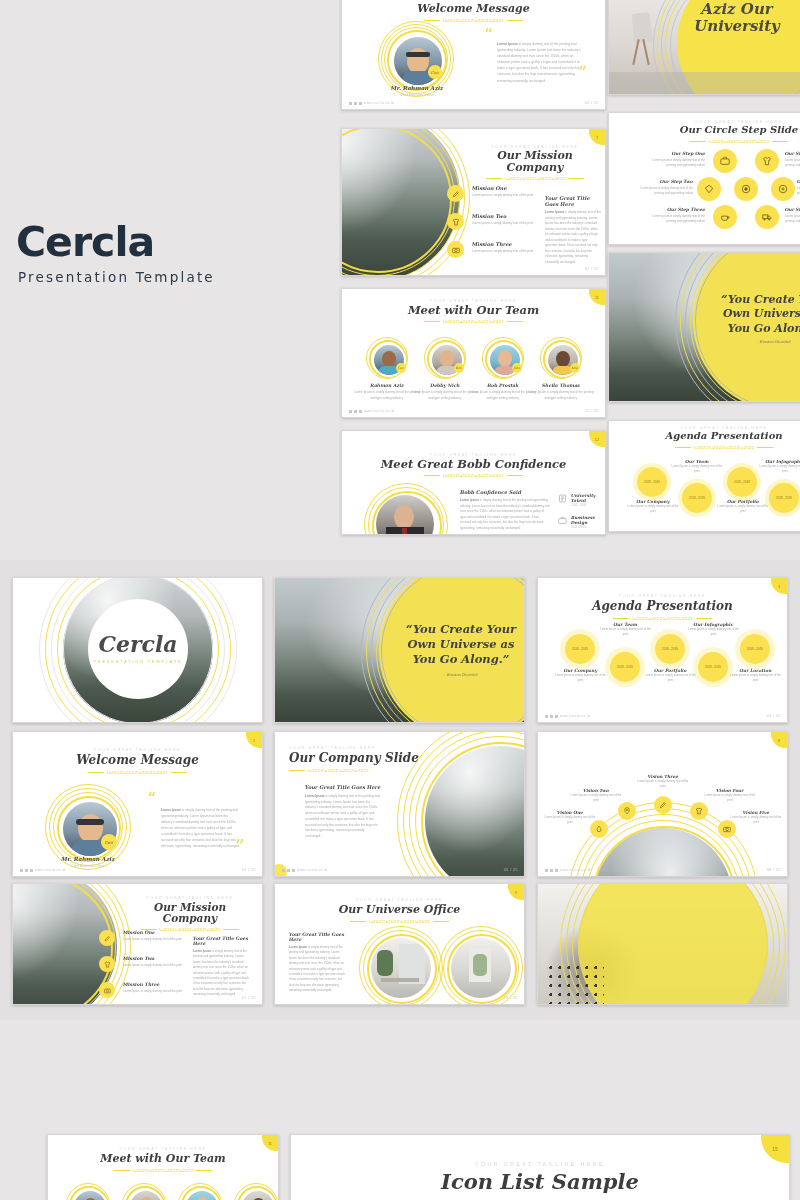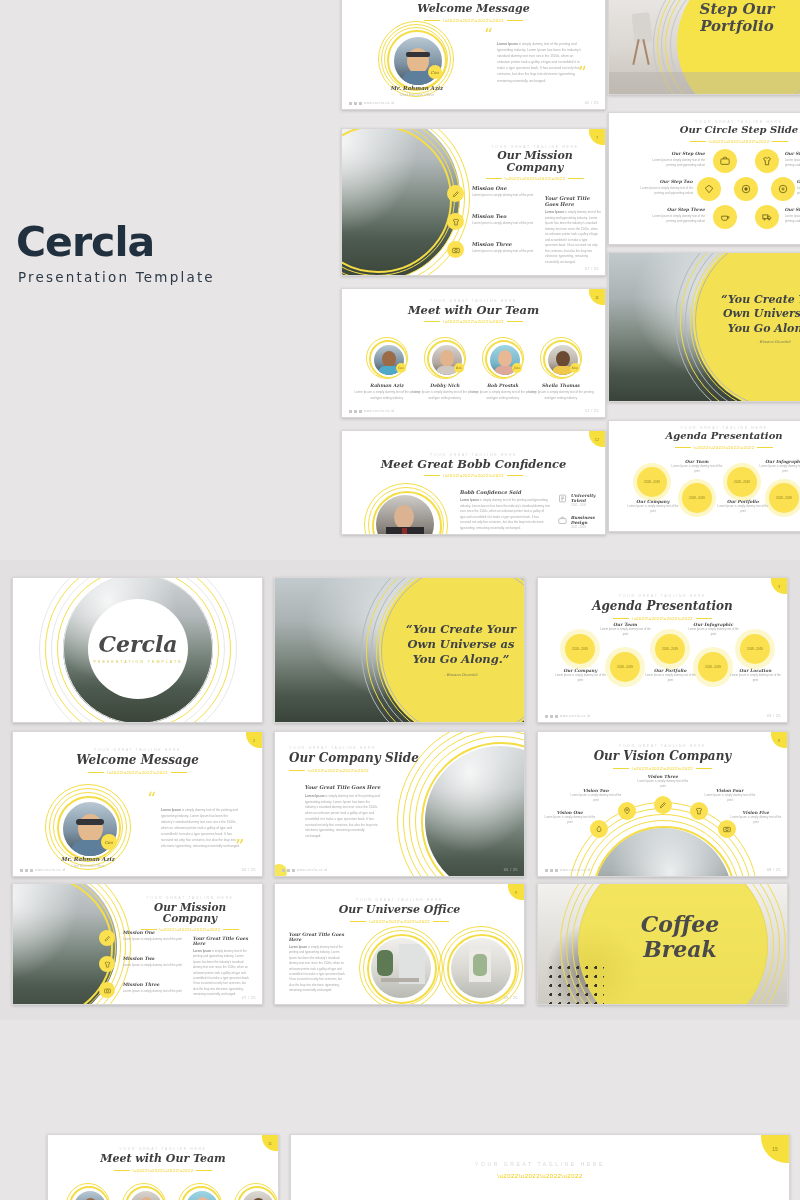--- a/index.html
+++ b/index.html
@@ -169,22 +169,22 @@
       <i style="left:4px;top:4px;width:170px;height:170px;border-color:#f0dc52;"></i>
       <i style="left:8px;top:8px;width:162px;height:162px;border-color:#c7c7c7;"></i>
       <i style="left:12px;top:12px;width:154px;height:154px;border-color:#f0dc52;"></i>
       <i style="left:17px;top:17px;width:144px;height:144px;border-color:#c7c7c7;"></i>
     </div>
     <div style="position:absolute;left:24px;top:18px;width:18px;height:30px;background:#d7d4cf;transform:rotate(-6deg);border-radius:3px;"></div>
     <div style="position:absolute;left:26px;top:44px;width:2px;height:26px;background:#a9886a;transform:rotate(12deg);"></div>
     <div style="position:absolute;left:36px;top:44px;width:2px;height:26px;background:#a9886a;transform:rotate(-12deg);"></div>
     <div style="position:absolute;left:0;bottom:0;width:100%;height:22px;background:rgba(180,175,168,.45);"></div>
     <div style="position:absolute;right:10px;top:6px;width:120px;text-align:center;font-family:'DejaVu Serif',serif;font-style:italic;font-weight:bold;color:#4a4a4a;font-size:15px;line-height:1.15;">
-      <div>Step Our</div>
-      <div>Portfolio</div>
+      <div>Aziz Our</div>
+      <div>University</div>
     </div>
   </div>
 
   <div class="slide" style="left:608px;top:112px;width:200px;height:133px;">
     <div style="position:absolute;left:60px;top:7px;width:140px;">
       <div class="tagline">YOUR GREAT TAGLINE HERE</div>
       <div class="stitle" style="font-size:10px;margin-top:1px;">Our Circle Step Slide</div>
       <div class="rule">
           <span class="ln"></span>
           <span class="dots">\u2022\u2022\u2022\u2022</span>
@@ -638,29 +638,20 @@
     <div class="brandbar">
         <span class="sq"></span>
         <span class="sq"></span>
         <span class="sq"></span>
         <span>www.cercla.co.id</span>
       </div>
     <div class="pagenum">05 / 25</div>
   </div>
 
   <div class="slide" style="left:537px;top:731px;width:251px;height:146px;">
-    <div style="position:absolute;left:0;top:12px;width:100%;">
-      <div class="tagline">YOUR GREAT TAGLINE HERE</div>
-      <div class="stitle" style="font-size:12px;margin-top:2px;">Our Vision Company</div>
-      <div class="rule">
-          <span class="ln"></span>
-          <span class="dots">\u2022\u2022\u2022\u2022</span>
-          <span class="ln"></span>
-        </div>
-    </div>
     <div class="photo-circle photo-fog" style="left:56px;top:96px;width:138px;height:138px;"></div>
     <div class="ringstack" style="left:30px;top:70px;width:190px;height:190px;">
       <i style="left:0;top:0;width:188px;height:188px;"></i>
       <i style="left:6px;top:6px;width:176px;height:176px;"></i>
       <i style="left:12px;top:12px;width:164px;height:164px;"></i>
       <i style="left:18px;top:18px;width:152px;height:152px;"></i>
       <i style="left:24px;top:24px;width:140px;height:140px;border-width:2px;"></i>
     </div>
     <div class="yellow-dot" style="left:52px;top:88px;width:18px;height:18px;">
       <svg width="8" height="8" viewBox="0 0 24 24" fill="none" stroke="#6d6116" stroke-width="2">
@@ -811,24 +802,20 @@
 
   <div class="slide photo-coffee" style="left:537px;top:883px;width:251px;height:122px;">
     <div style="position:absolute;left:40px;top:-34px;width:190px;height:190px;border-radius:50%;background:rgba(243,226,70,.86);"></div>
     <div class="ringstack" style="left:22px;top:-52px;width:226px;height:226px;">
       <i style="left:0;top:0;width:224px;height:224px;border-color:#f0dc52;"></i>
       <i style="left:6px;top:6px;width:212px;height:212px;border-color:#e8d85f;"></i>
       <i style="left:12px;top:12px;width:200px;height:200px;border-color:#f0dc52;"></i>
       <i style="left:18px;top:18px;width:188px;height:188px;border-color:#e8d85f;"></i>
     </div>
     <div style="position:absolute;left:10px;top:80px;width:56px;height:40px;background:radial-gradient(circle at 30% 40%, #3a332a 0 1.4px, transparent 1.6px) 0 0/9px 9px;"></div>
-    <div style="position:absolute;left:72px;top:28px;width:140px;text-align:center;font-family:'DejaVu Serif',serif;font-style:italic;font-weight:bold;color:#4a4a4a;font-size:22px;line-height:1.15;">
-      <div>Coffee</div>
-      <div>Break</div>
-    </div>
   </div>
 
   <div class="slide" style="left:47px;top:1134px;width:232px;height:90px;">
     <div style="position:absolute;left:0;top:12px;width:100%;">
       <div class="tagline">YOUR GREAT TAGLINE HERE</div>
       <div class="stitle" style="font-size:11px;margin-top:2px;">Meet with Our Team</div>
       <div class="rule">
           <span class="ln"></span>
           <span class="dots">\u2022\u2022\u2022\u2022</span>
           <span class="ln"></span>
@@ -861,20 +848,21 @@
       </div>
     <div class="photo-circle photo-person-d" style="left:192px;top:54px;width:32px;height:32px;border:2px solid #fff;">
         <div class="face" style="left:9px;top:7px;width:15px;height:18px;background:#6b4a34;"></div>
       </div>
     <div class="corner">11</div>
   </div>
 
   <div class="slide" style="left:290px;top:1134px;width:500px;height:90px;">
     <div style="position:absolute;left:0;top:26px;width:100%;">
       <div class="tagline" style="font-size:5px;letter-spacing:2.6px;">YOUR GREAT TAGLINE HERE</div>
+      <div class="stitle" style="font-size:21px;margin-top:4px;">Icon List Sample</div>
       <div class="rule" style="margin-top:6px;">
           <span class="dots" style="font-size:6px;">\u2022\u2022\u2022\u2022</span>
         </div>
     </div>
     <div class="corner" style="width:28px;height:28px;border-bottom-left-radius:26px;font-size:5px;">15</div>
   </div>
 
 </div>
 
 </body></html>

